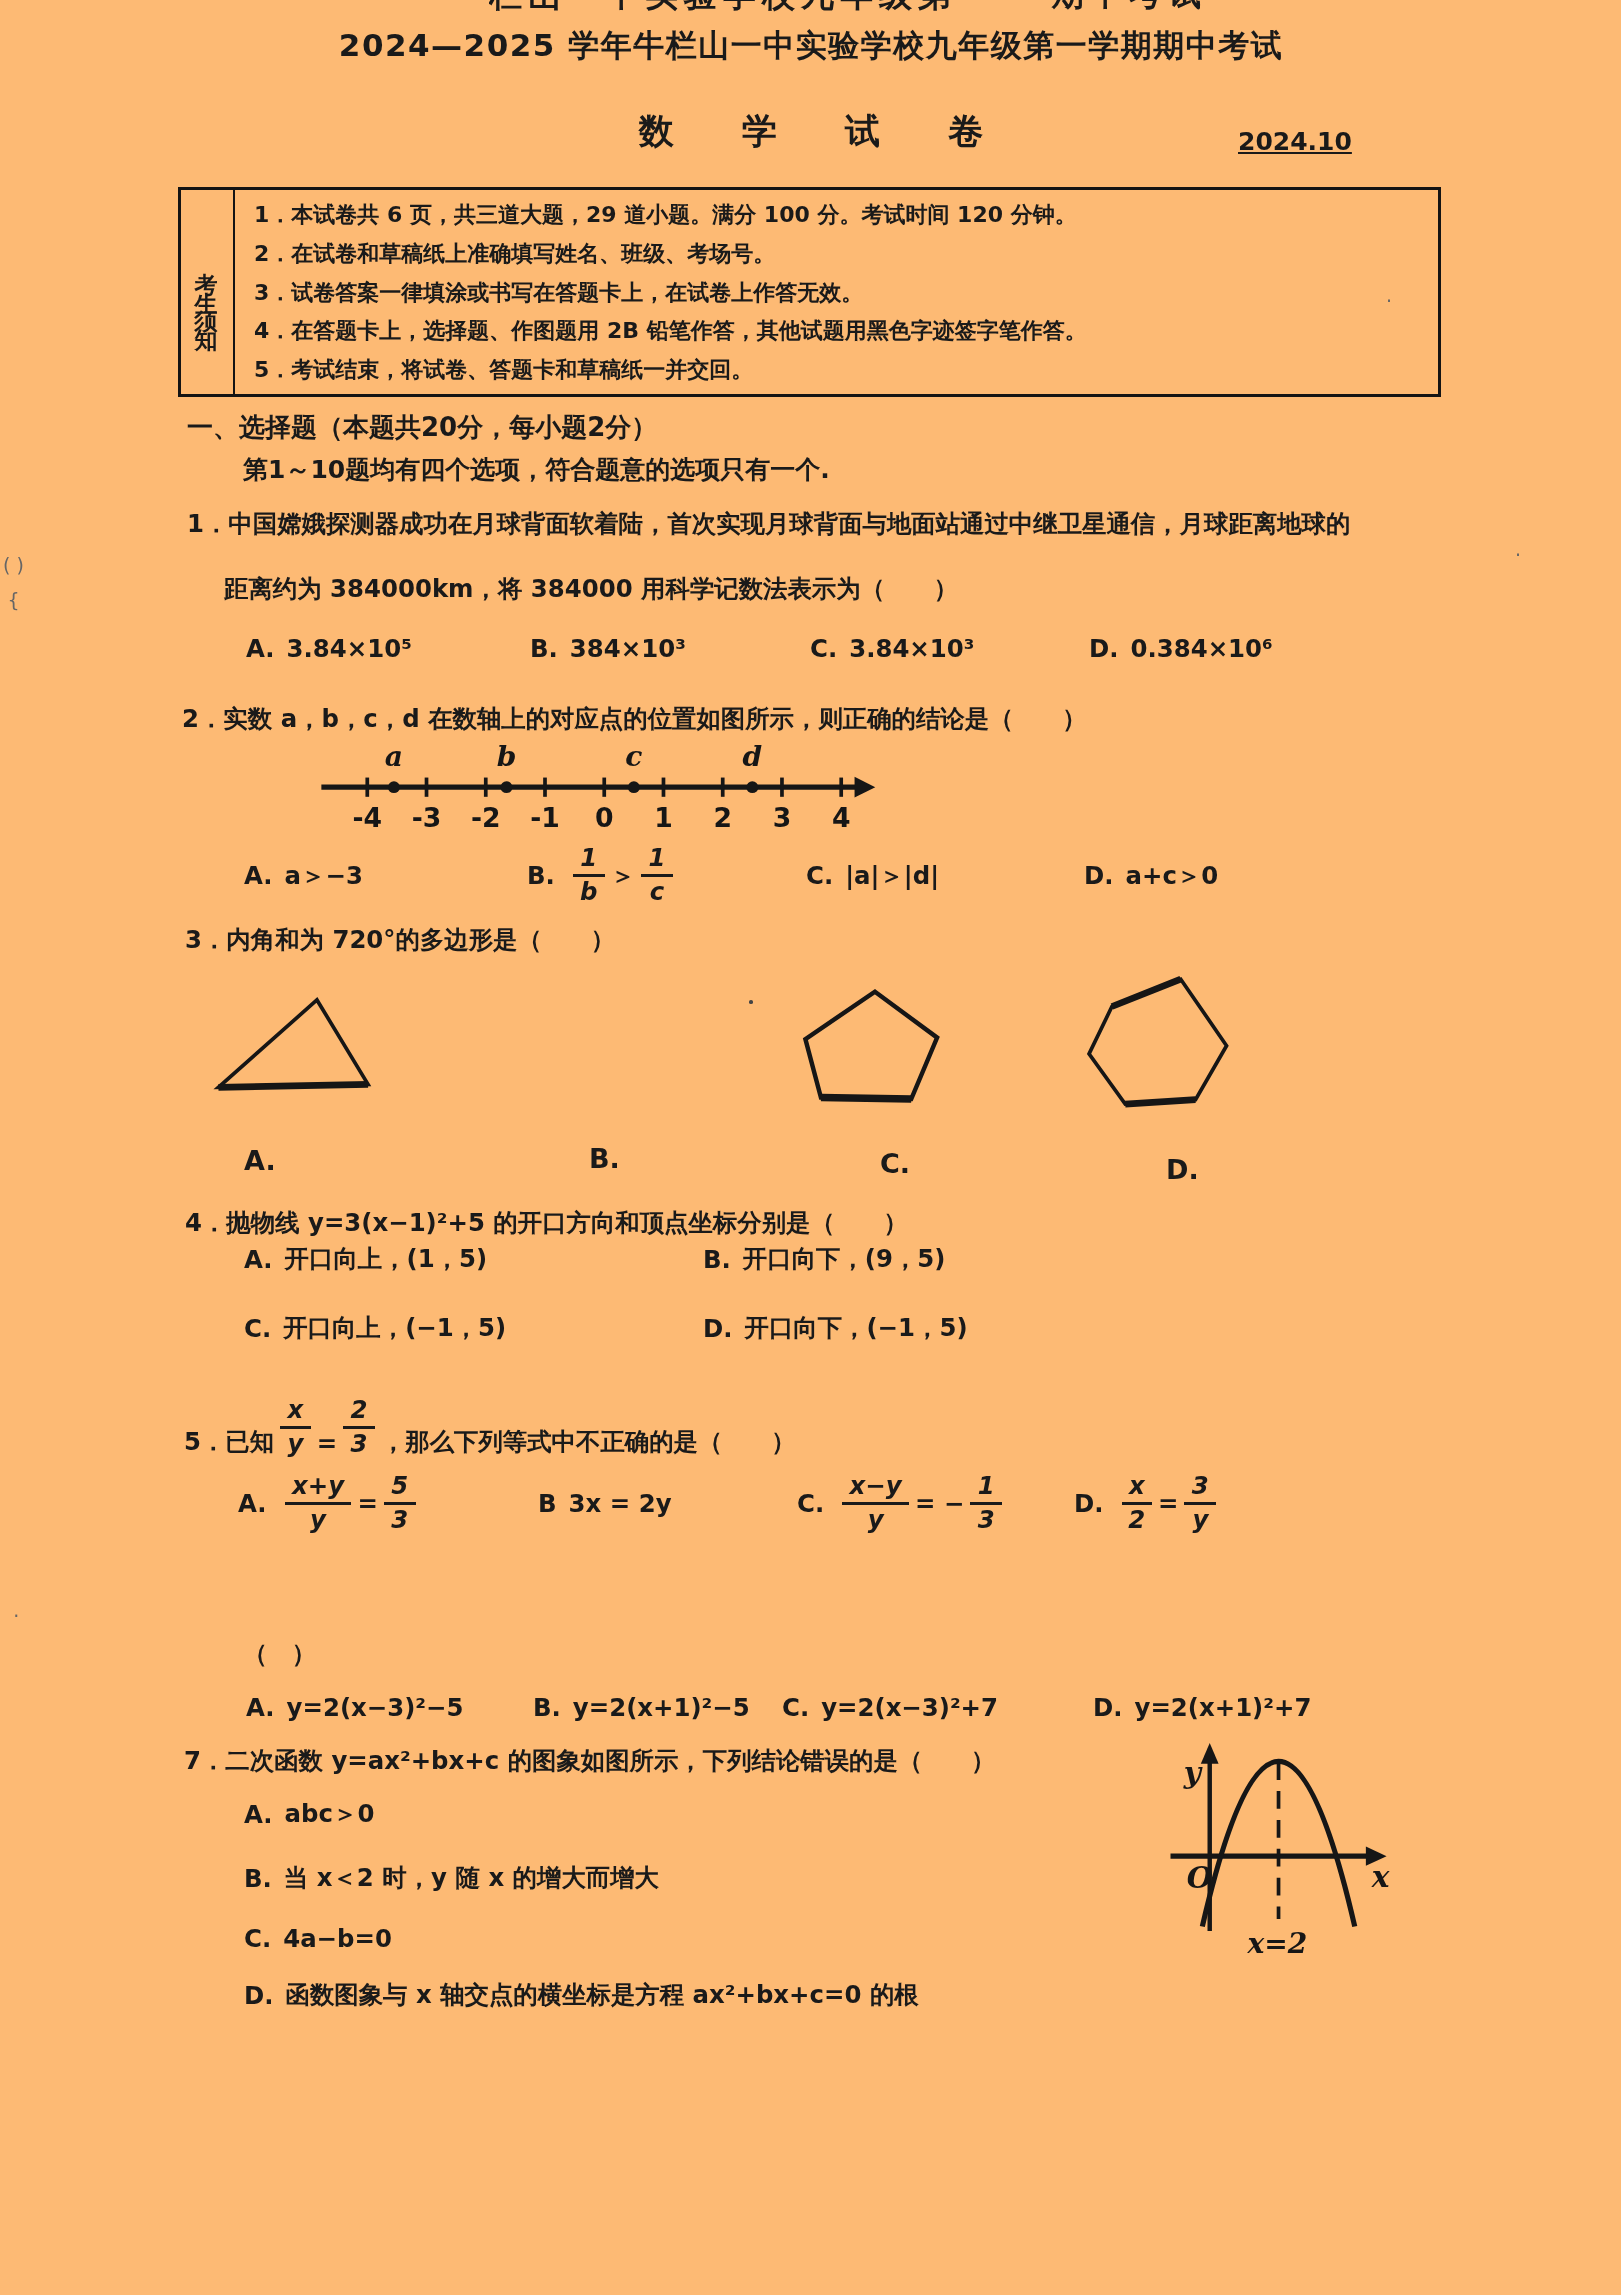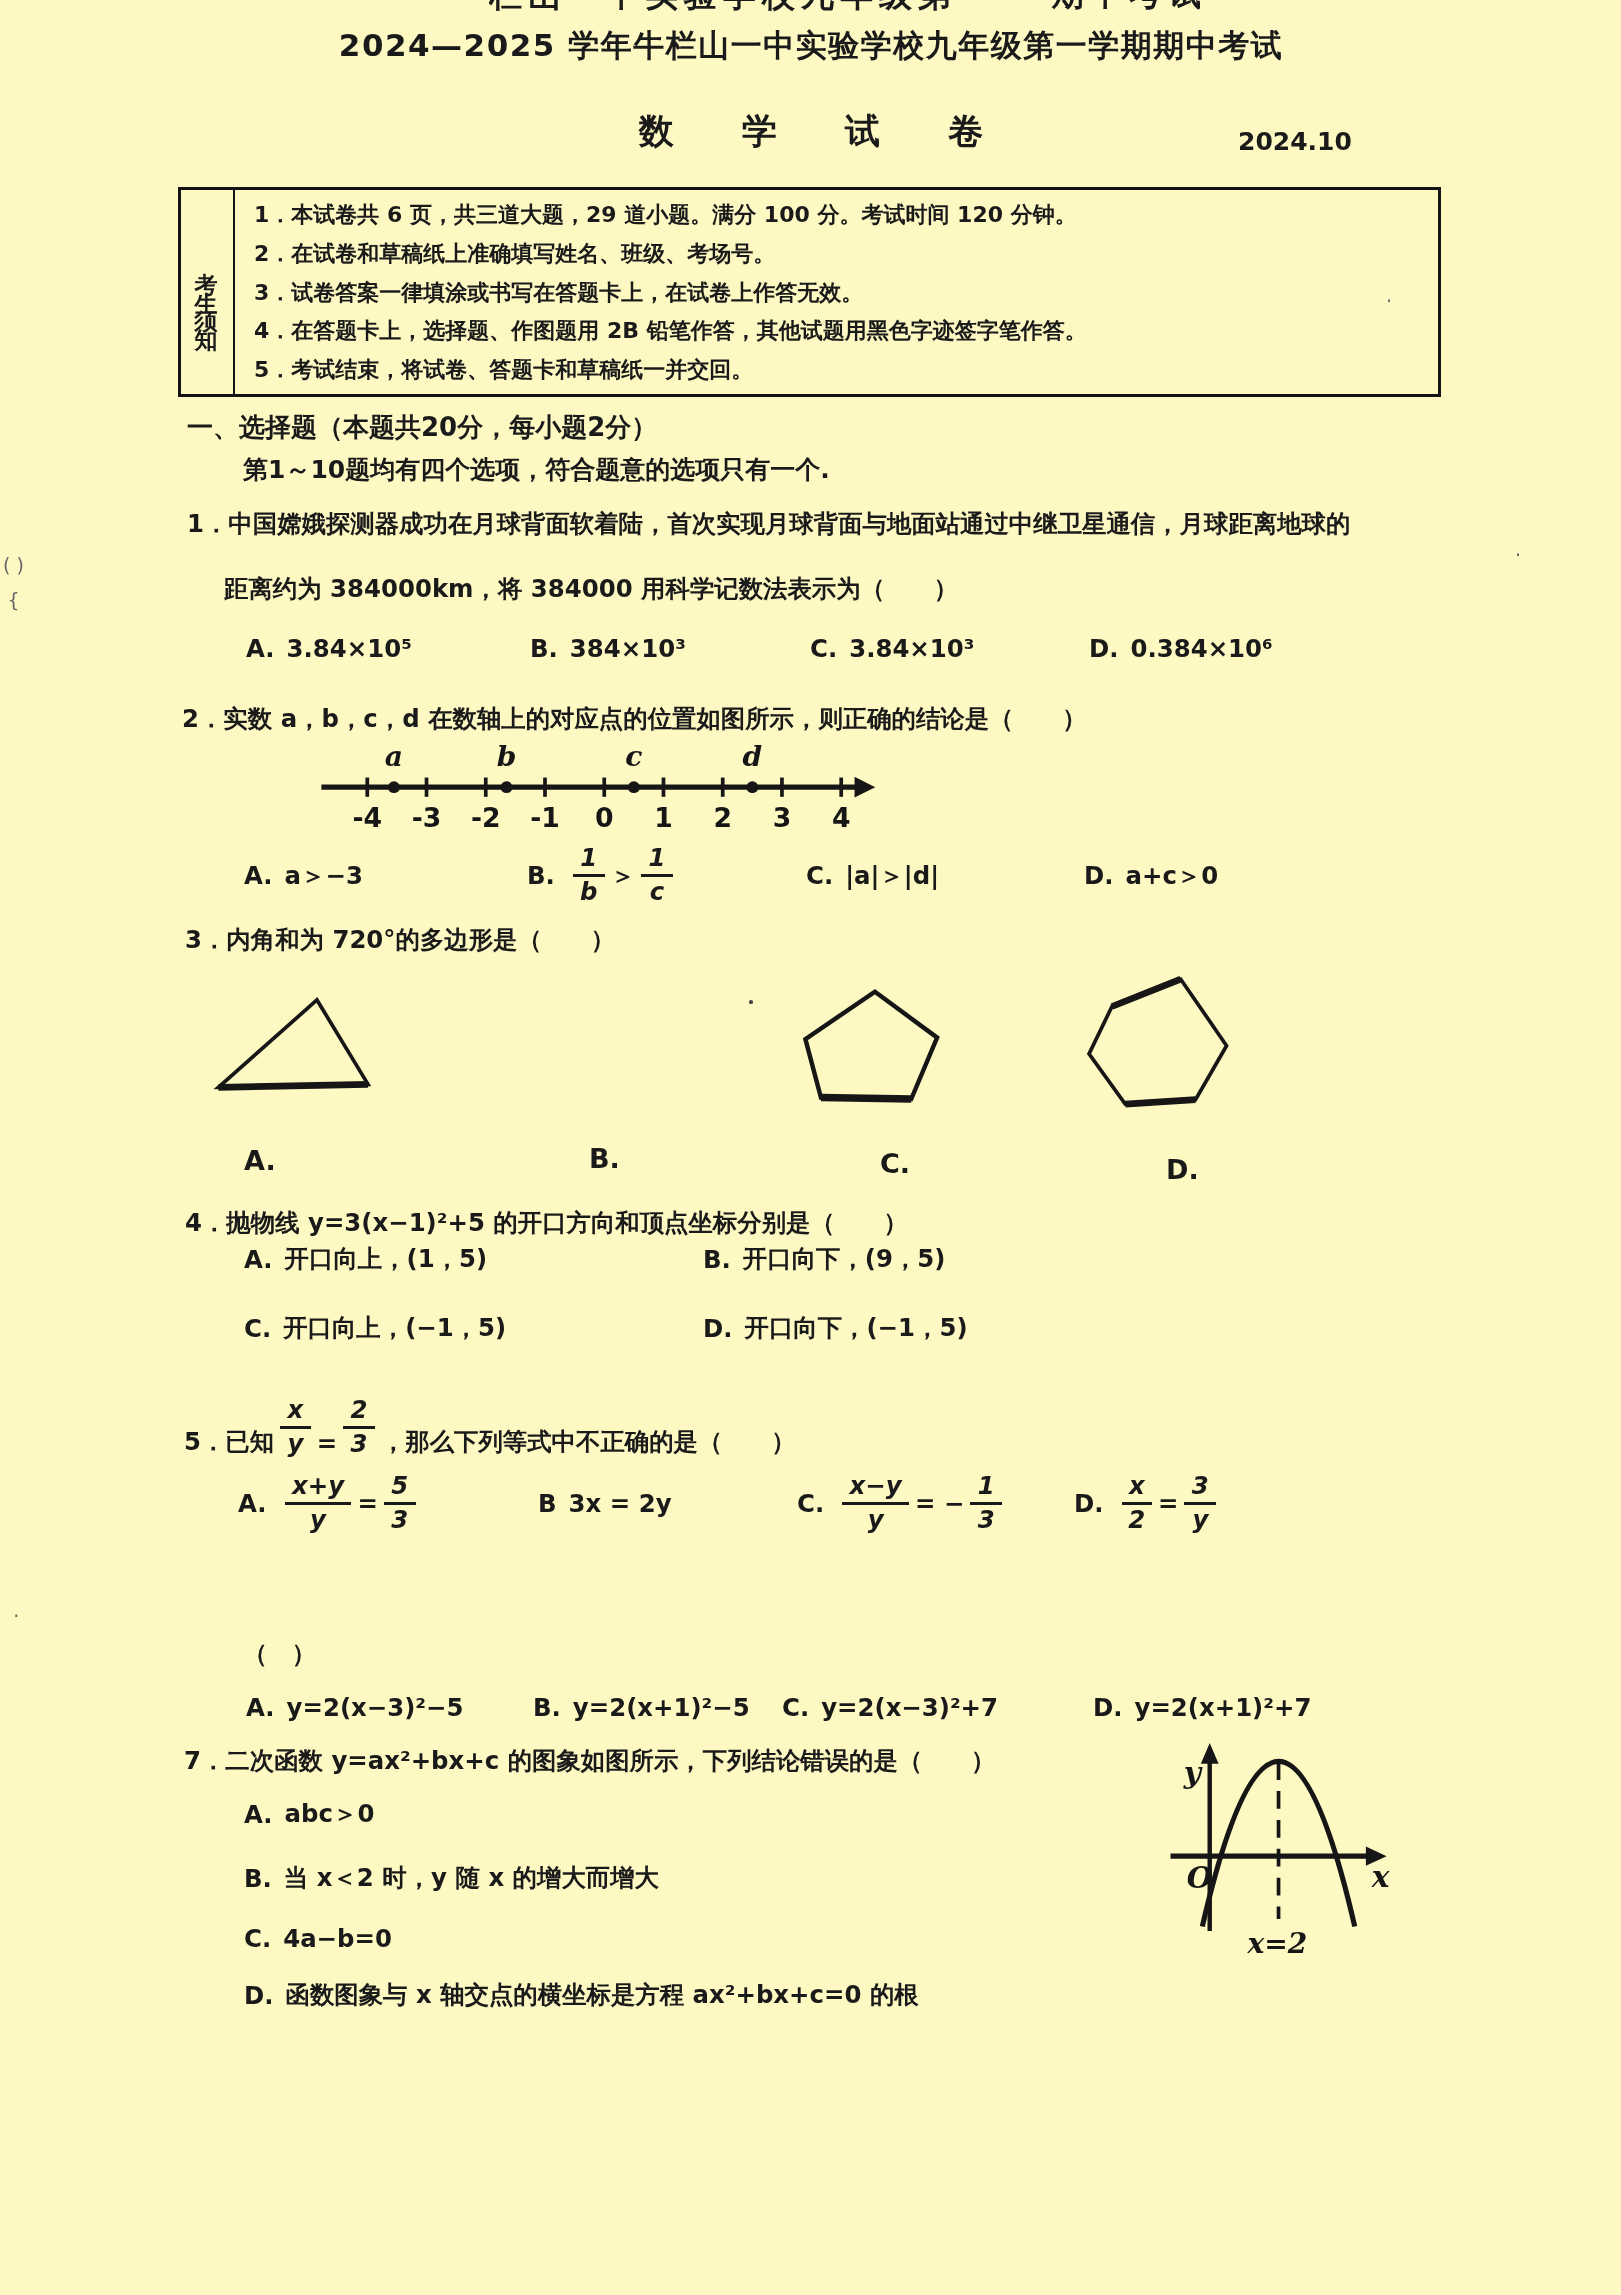--- a/index.html
+++ b/index.html
@@ -1,22 +1,22 @@
 <!DOCTYPE html>
 <html style="font-size:12px"><head>
 <meta charset="utf-8">
 <style>
   html,body{margin:0;padding:0;background:#dddddb;}
-  .page{position:relative;width:1622px;height:2295px;background:#fef9c3;overflow:hidden;
+  .page{position:relative;width:1622px;height:2295px;background:#fdba74;overflow:hidden;
         font-family:"DejaVu Sans","Liberation Sans",sans-serif;color:#1a1a1a;font-weight:700;}
   .abs{position:absolute;white-space:nowrap;}
   .center{left:0;width:100%;text-align:center;}
   .title1{top:25px;font-size:31px;letter-spacing:1.5px;}
   .title2{top:108px;font-size:35px;letter-spacing:28px;text-indent:28px;}
-  .date{left:1238px;top:127px;font-size:25px;}
+  .date{left:1238px;top:127px;font-size:25px;text-decoration:underline;}
   .clipbox{position:absolute;overflow:hidden;}
   .clipbox span{display:block;font-size:33px;letter-spacing:6px;}
   .notice{left:178px;top:187px;width:1257px;height:204px;border:3.7px solid #141414;display:flex;}
   .notice-side{width:52px;border-right:2.2px solid #141414;display:flex;align-items:center;justify-content:center;
                writing-mode:vertical-rl;text-orientation:upright;font-size:23px;letter-spacing:19px;padding:6px 0;}
   .notice-items{flex:1;margin:0;padding:10.4px 19px 9px 19px;list-style:none;display:flex;flex-direction:column;justify-content:space-between;}
   .notice-items li{font-size:22px;white-space:nowrap;}
   .sec-h{left:187px;top:410px;font-size:26px;}
   .sec-sub{left:243px;top:453px;font-size:25px;}
   .qtext{font-size:24.4px;}

